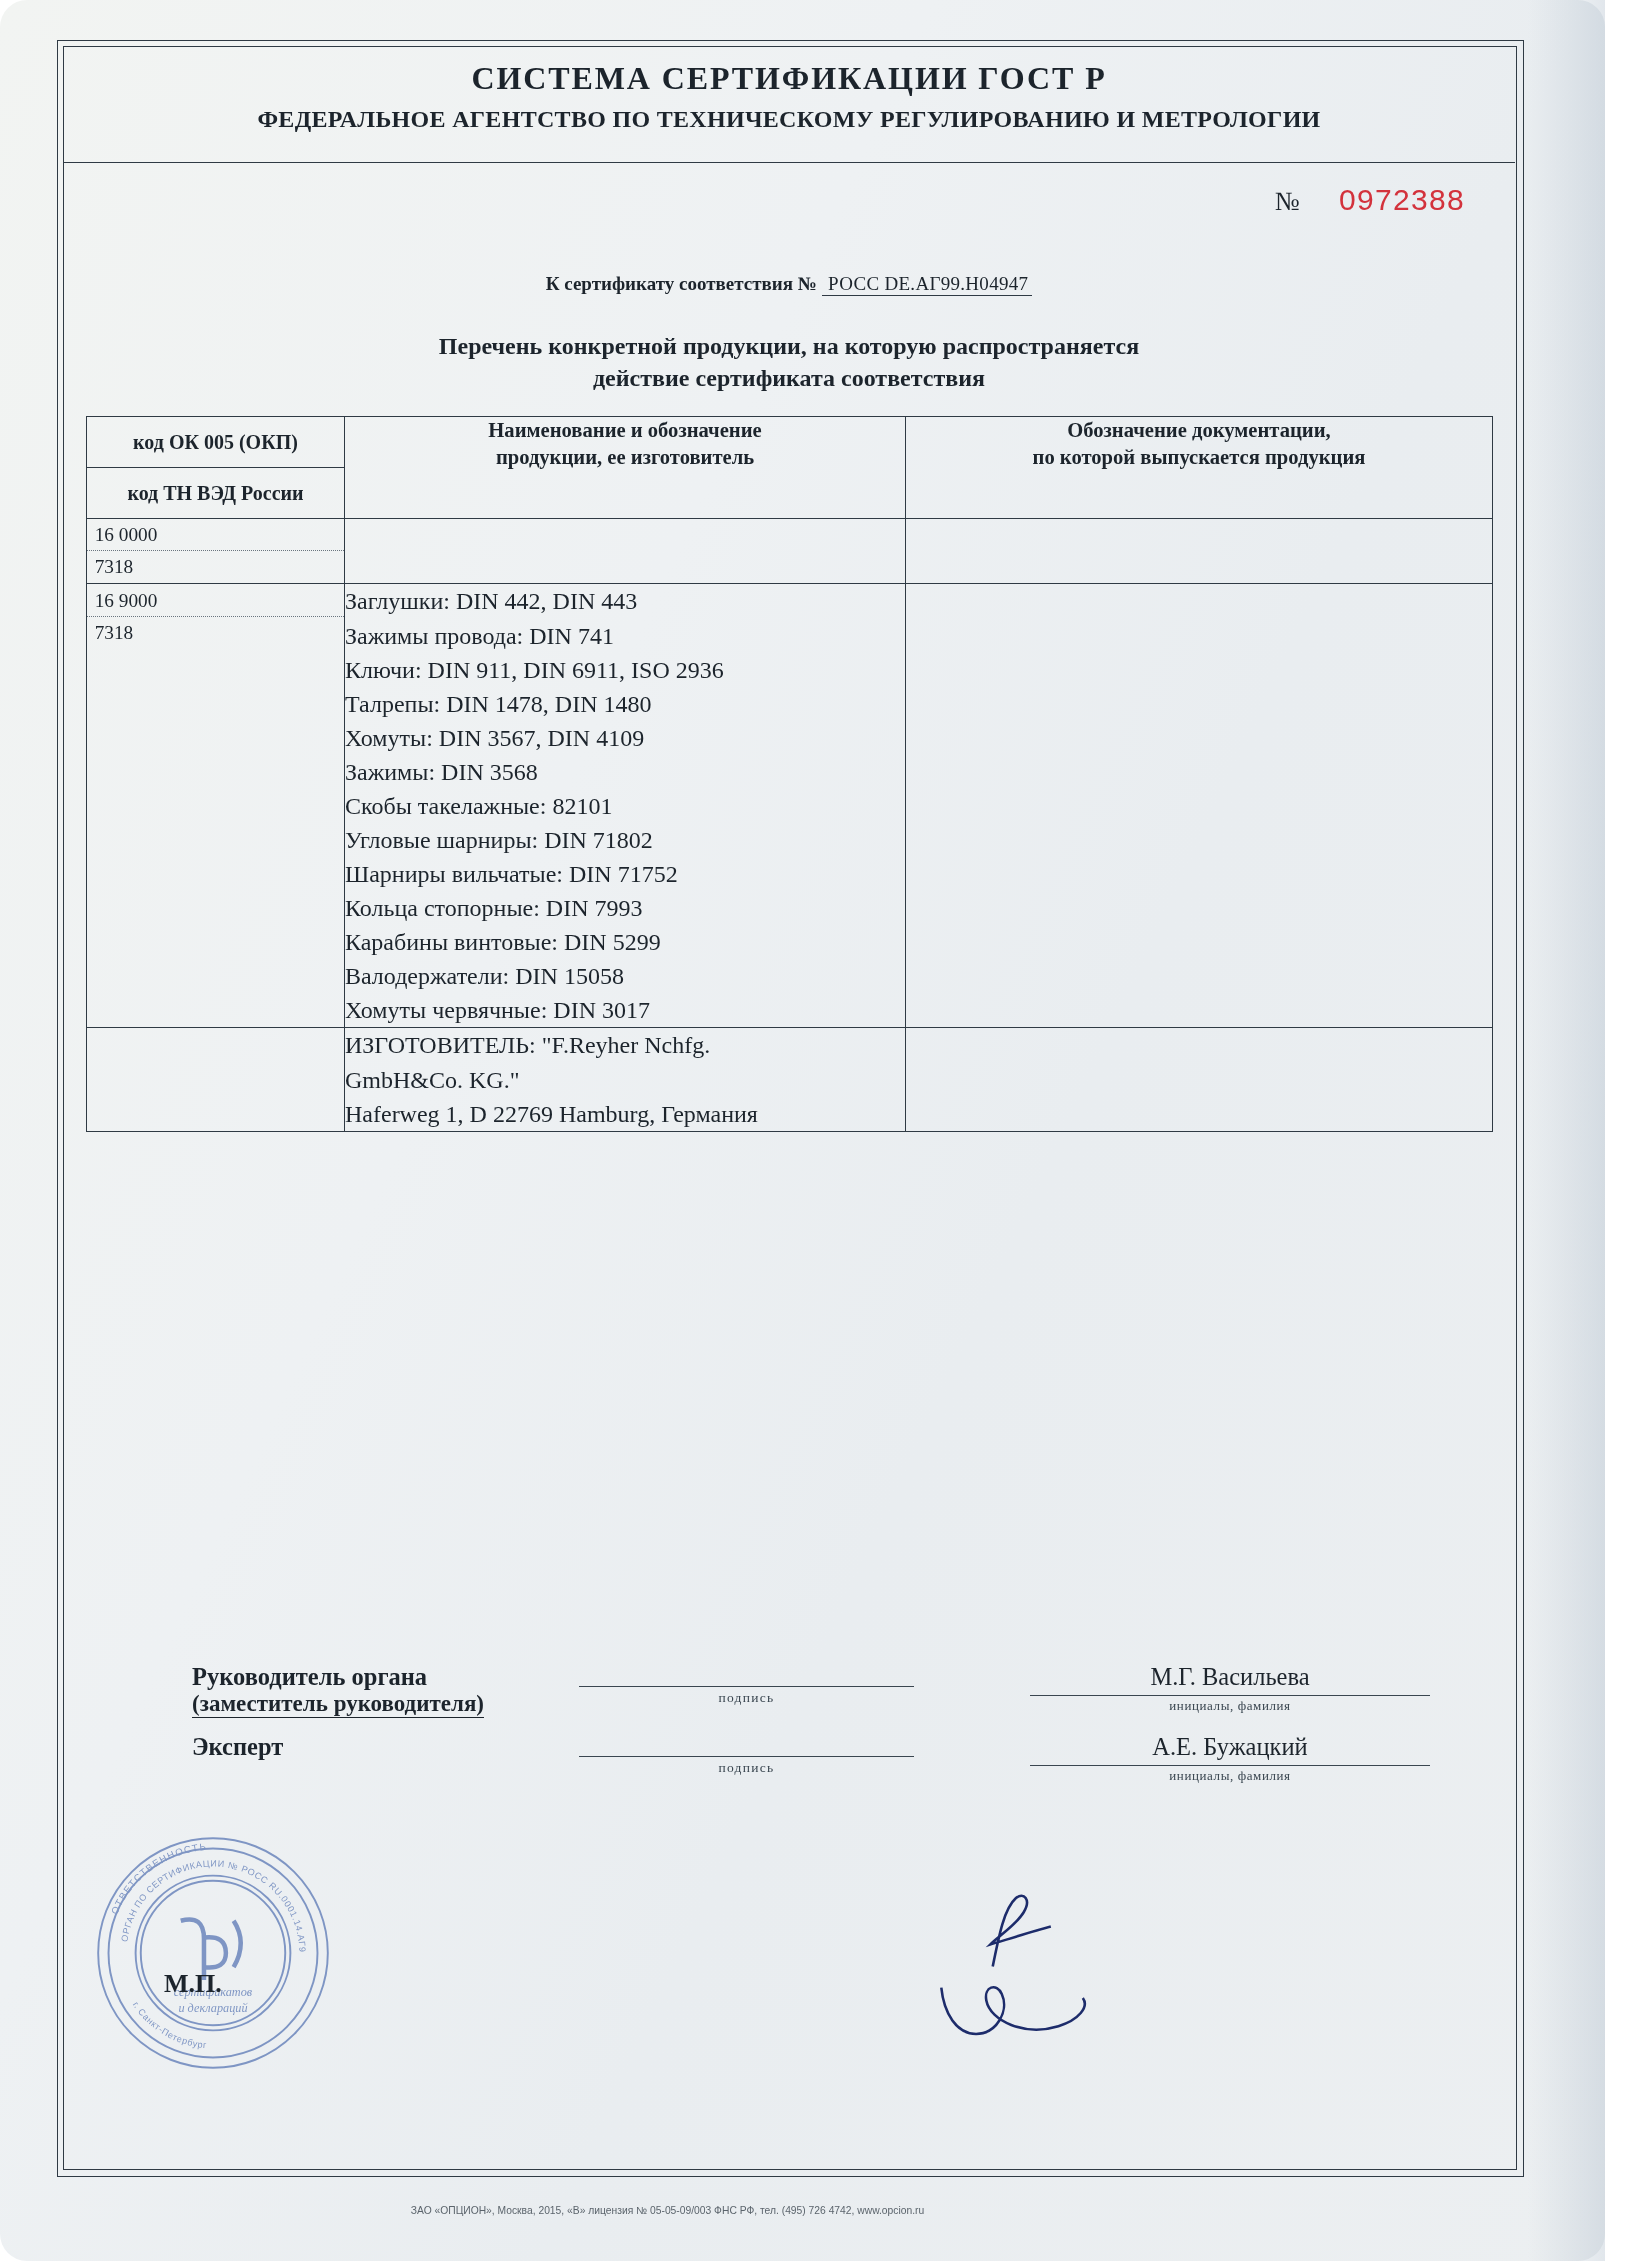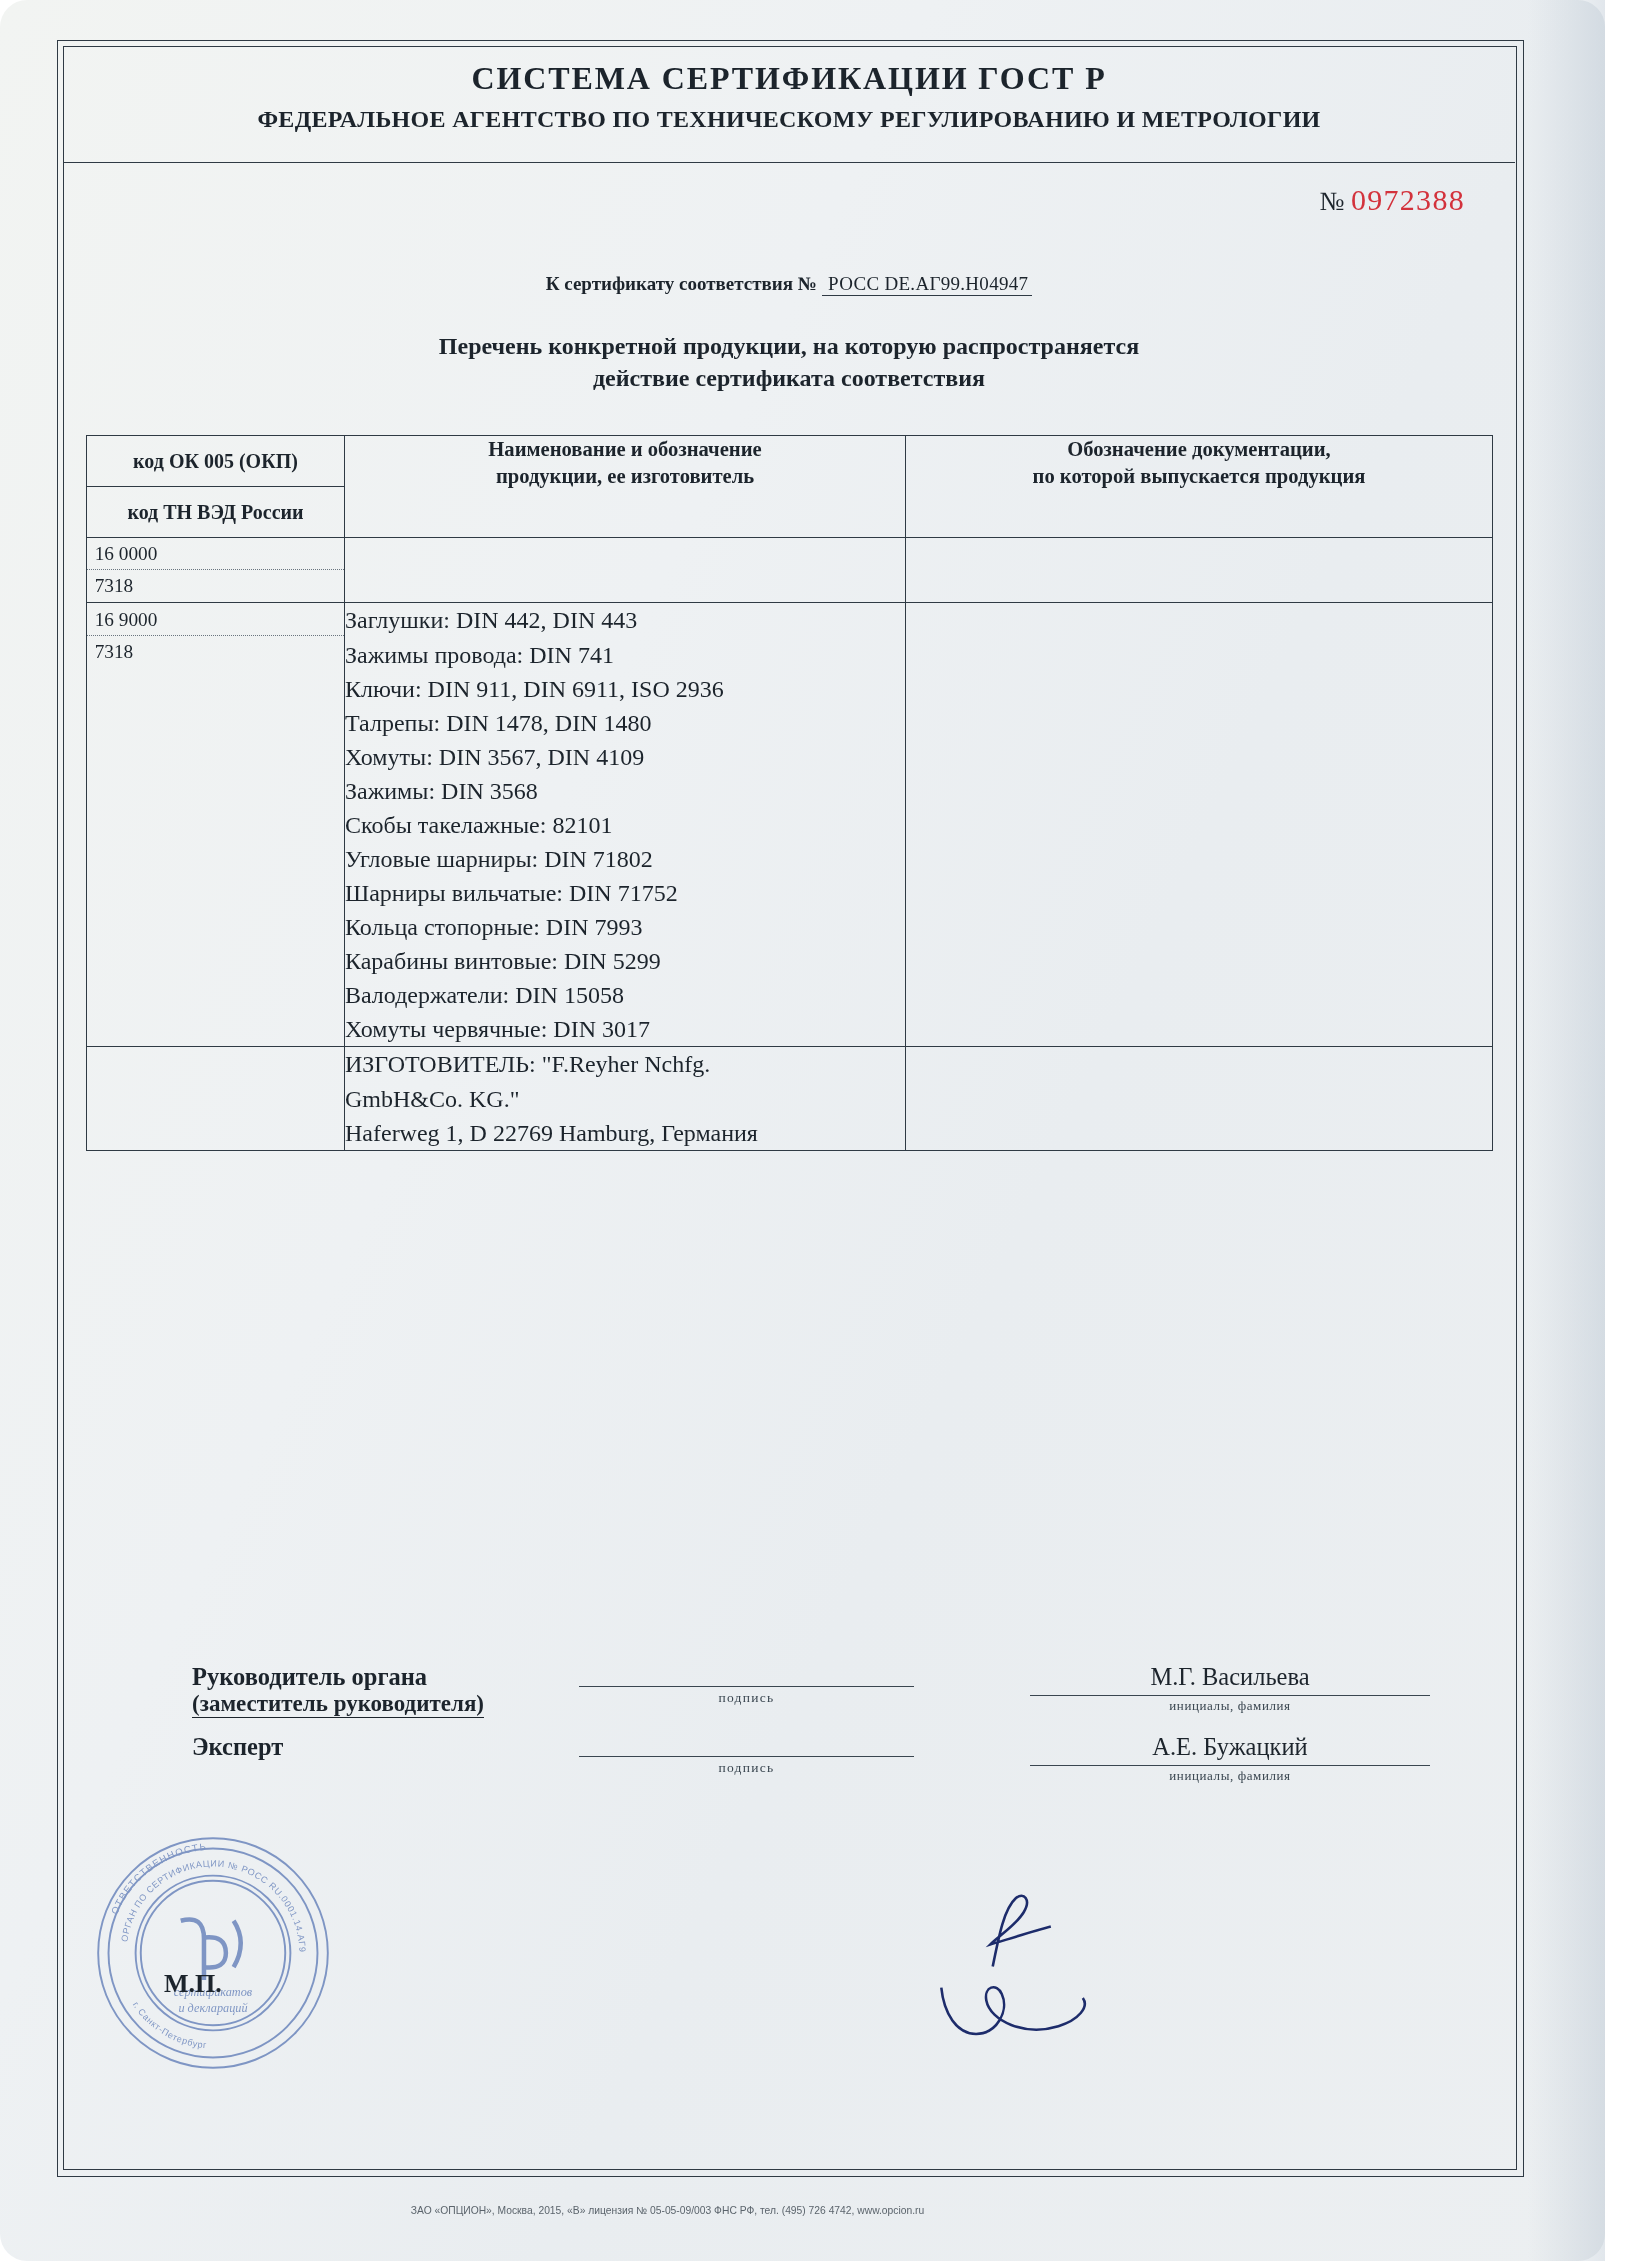--- a/index.html
+++ b/index.html
@@ -94,21 +94,22 @@
     right: 50px;
     top: 137px;
     font-size: 26px;
     color: #1c242c;
     white-space: nowrap;
   }
   .numline .numval {
     color: #d3323c;
     font-size: 30px;
     letter-spacing: 1.3px;
-    font-family: Liberation Serif, serif;
+    font-family: Liberation Sans, sans-serif;
+    margin-left: 33px;
   }
 
   .title-prilozh {
     position: absolute;
     left: 0;
     top: 161px;
     width: 1452px;
     text-align: center;
     font-size: 37px;
     font-weight: bold;
@@ -142,21 +143,21 @@
     font-size: 24px;
     font-weight: bold;
     line-height: 1.35;
     color: #1c242c;
   }
 
   
   table.prod {
     position: absolute;
     left: 23px;
-    top: 389px;
+    top: 370px;
     width: 1405px;
     border-collapse: collapse;
     table-layout: fixed;
     padding-left: 28px;
   }
   table.prod td, table.prod th {
     border: 1.3px solid #2f3a44;
     vertical-align: top;
     padding: 0;
   }

